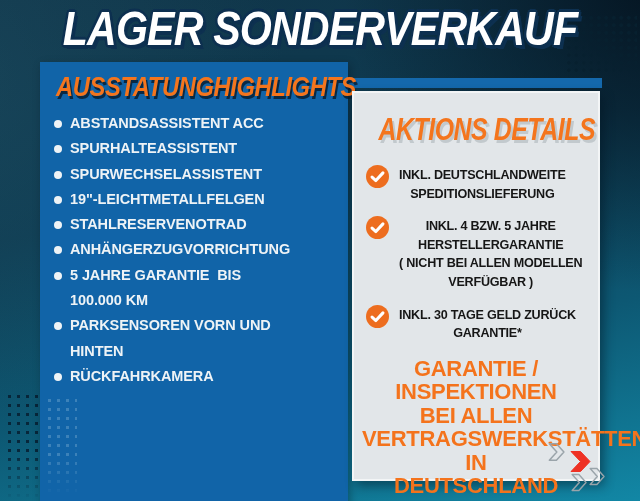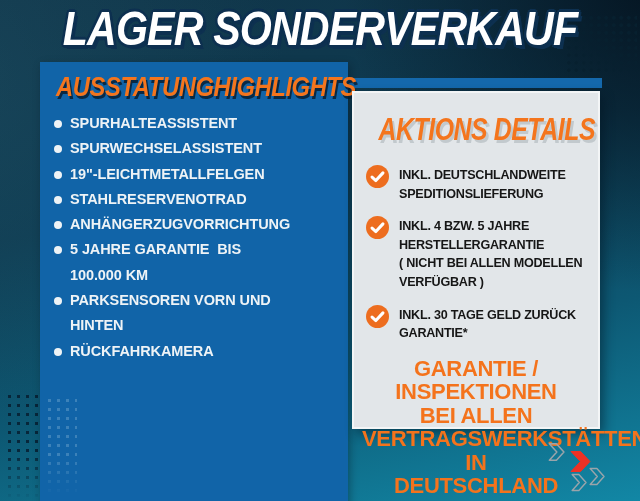--- a/index.html
+++ b/index.html
@@ -71,34 +71,34 @@
     width:8px;height:8px;border-radius:50%;background:#eef3f6;
     margin:9px 8px 0 2px;flex:0 0 8px;
   }
   .features .txt{
     flex:1;white-space:pre-wrap;
     font-weight:700;font-size:14.5px;letter-spacing:-0.1px;color:#eef3f6;
   }
 
   
   .card{
-    position:absolute;left:352px;top:91px;width:248px;height:338px;
+    position:absolute;left:352px;top:91px;width:248px;height:390px;
     background:#e2e6e9;border:2px solid #f3f5f6;box-sizing:border-box;
     box-shadow:4px 5px 10px rgba(3,18,30,0.45);z-index:2;
   }
   .card-heading{
     margin:20px 0 0 0;text-align:center;
     font-style:italic;font-weight:700;font-size:31px;line-height:34px;
     letter-spacing:-0.5px;color:#f4751d;
     transform:scaleX(0.8);
     text-shadow:3px 3px 0 #c2c9cd;
     white-space:nowrap;
   }
   .checks{margin:16px 6px 0 12px;}
-  .check-row{display:flex;align-items:flex-start;margin-bottom:11px;}
+  .check-row{display:flex;align-items:flex-start;margin-bottom:11px;text-align:center;}
   .check-icon{flex:0 0 23px;width:23px;height:23px;margin-top:2px;}
   .check-txt{
     margin-left:10px;white-space:pre-wrap;
     font-weight:700;font-size:12.6px;line-height:18.6px;
     letter-spacing:-0.25px;color:#161616;padding-top:3px;
   }
   .footer-note{
     margin:14px 8px 0 8px;text-align:center;white-space:pre-wrap;
     font-weight:700;font-size:22px;line-height:23.5px;
     letter-spacing:-0.3px;color:#f4731c;
@@ -121,20 +121,24 @@
   <div class="dots dots-bl-dark"></div>
   <div class="dots dots-bl-light"></div>
 
   <h1 class="title">LAGER SONDERVERKAUF</h1>
 
   <div class="blue-strip"></div>
 
   <section class="left-panel">
     <h2 class="left-heading">AUSSTATUNGHIGHLIGHTS</h2>
     <ul class="features">
+        <li>
+          <span class="bullet"></span>
+          <span class="txt">ABSTANDSASSISTENT ACC</span>
+        </li>
         <li>
           <span class="bullet"></span>
           <span class="txt">SPURHALTEASSISTENT</span>
         </li>
         <li>
           <span class="bullet"></span>
           <span class="txt">SPURWECHSELASSISTENT</span>
         </li>
         <li>
           <span class="bullet"></span>

